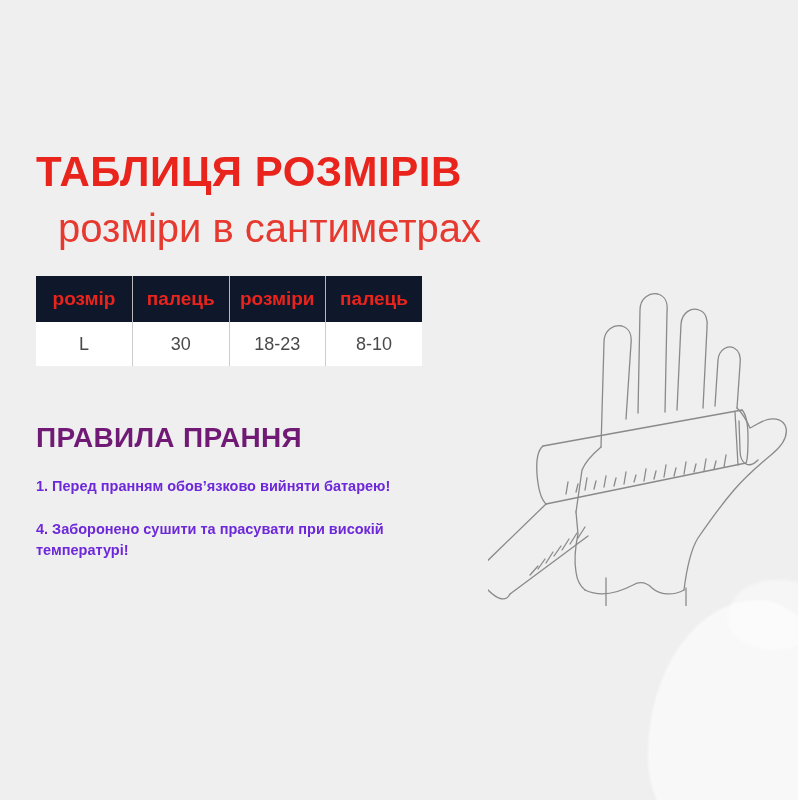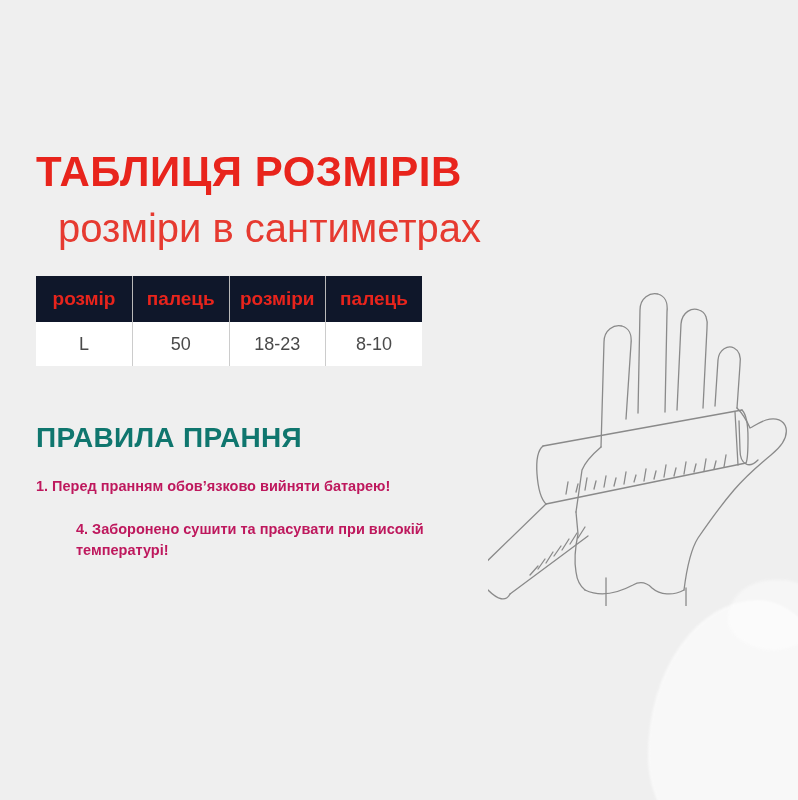--- a/index.html
+++ b/index.html
@@ -104,36 +104,36 @@
     border-right: 1px solid #cccccc;
     padding: 0;
   }
   table.size-table td:last-child { border-right: none; }
 
   
   .rules-block {
     margin-top: 56px;
   }
   .rules-heading {
-    color: #0f766e;
+    color: #701a75;
     font-size: 28px;
     font-weight: bold;
     letter-spacing: 0.3px;
     margin: 4px 0 22px 0;
     white-space: nowrap;
   }
   .rule-line {
-    color: #be185d;
+    color: #6d28d9;
     font-size: 14.5px;
     font-weight: bold;
     line-height: 1.45;
     margin: 0 0 22px 0;
     white-space: pre-line;
   }
-  .rule-line:last-child { margin-bottom: 0; margin-left: 40px; }
+  .rule-line:last-child { margin-bottom: 0; }
 
   
   .hand-figure {
     position: absolute;
     left: 488px;
     top: 238px;
     width: 304px;
     height: 368px;
   }
   .hand-figure svg { display: block; }
@@ -158,21 +158,21 @@
           <tr>
             <th>розмір</th>
             <th>палець</th>
             <th>розміри</th>
             <th>палець</th>
           </tr>
         </thead>
         <tbody>
           <tr>
             <td>L</td>
-            <td>50</td>
+            <td>30</td>
             <td>18-23</td>
             <td>8-10</td>
           </tr>
         </tbody>
       </table>
     </div>
 
     <div class="rules-block">
       <h2 class="rules-heading">ПРАВИЛА ПРАННЯ</h2>
 

